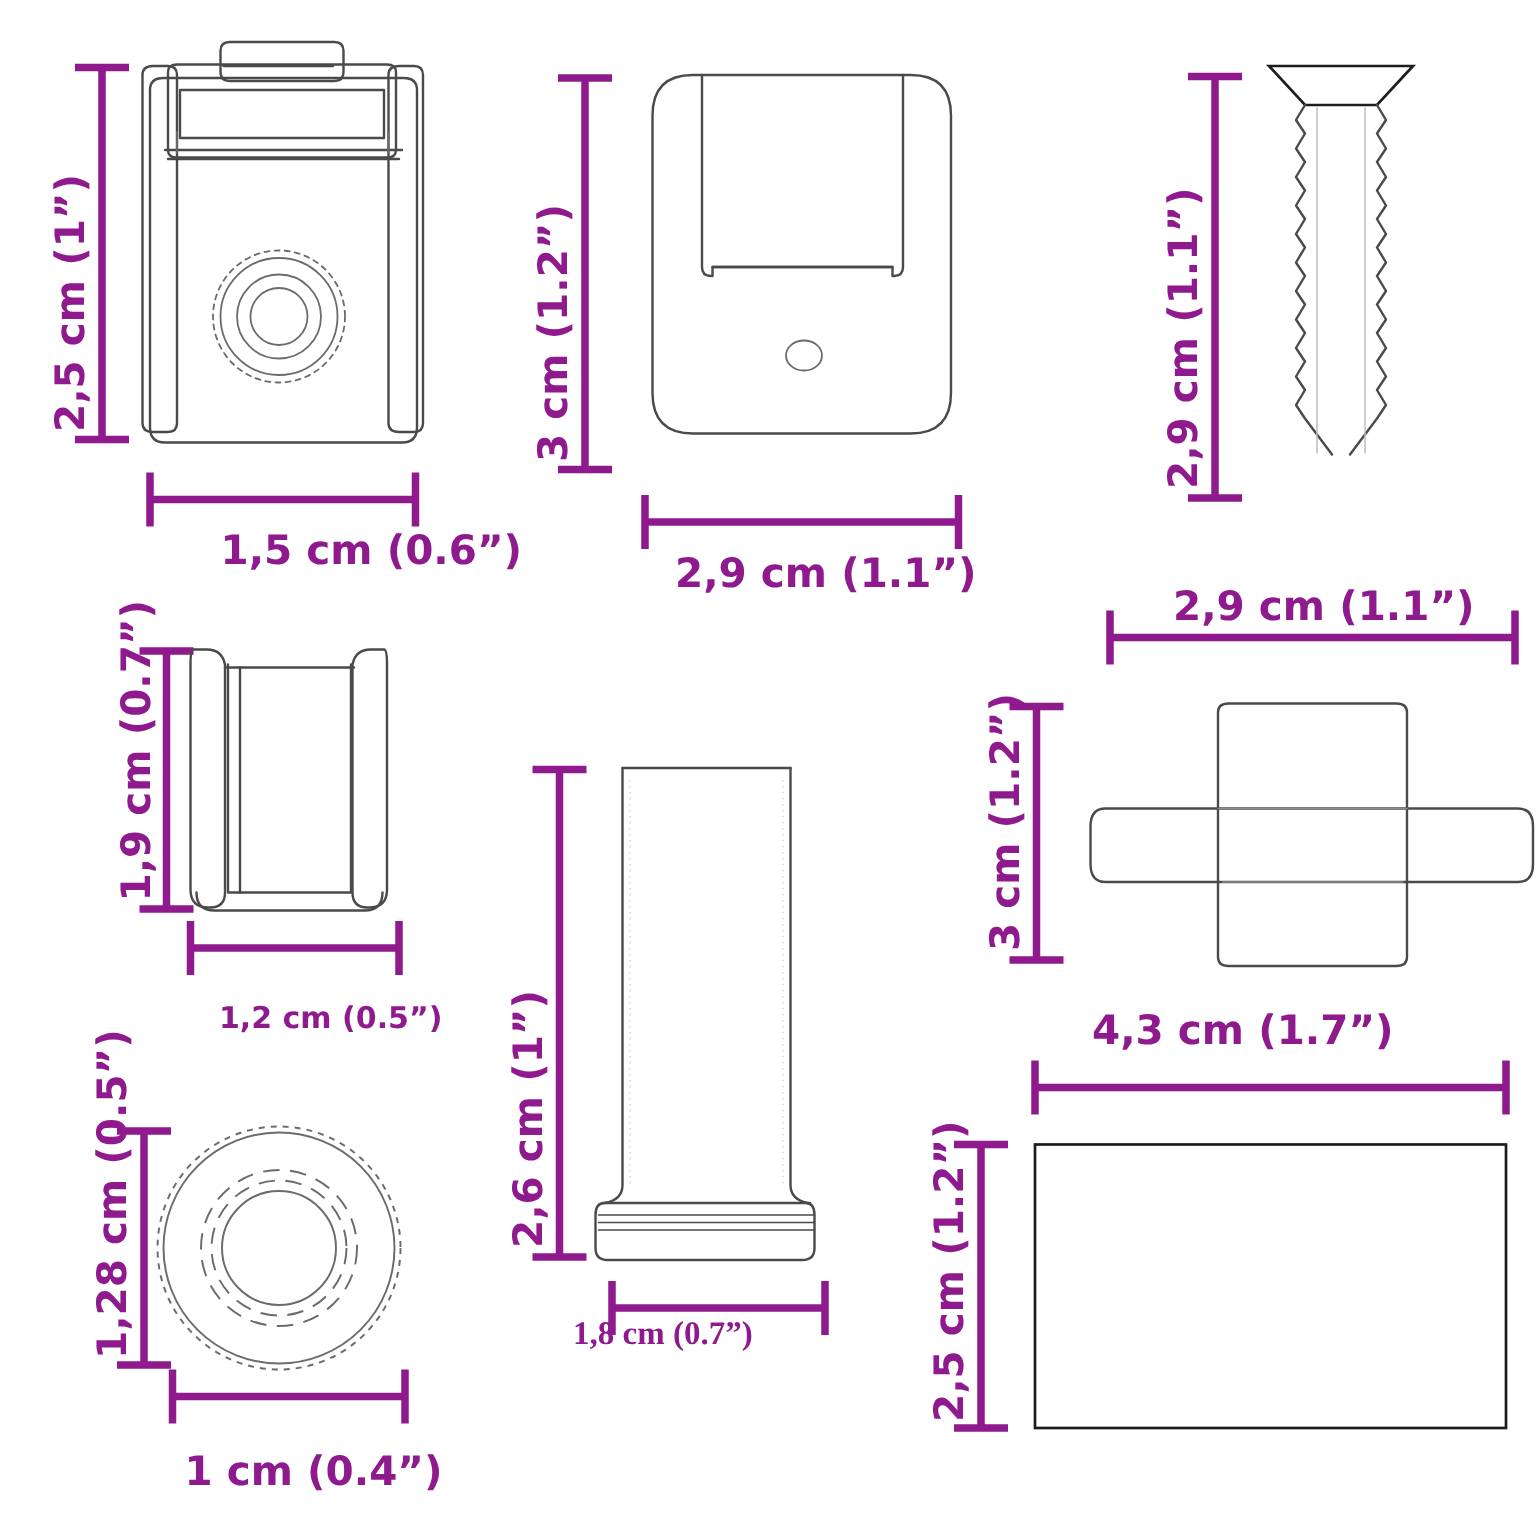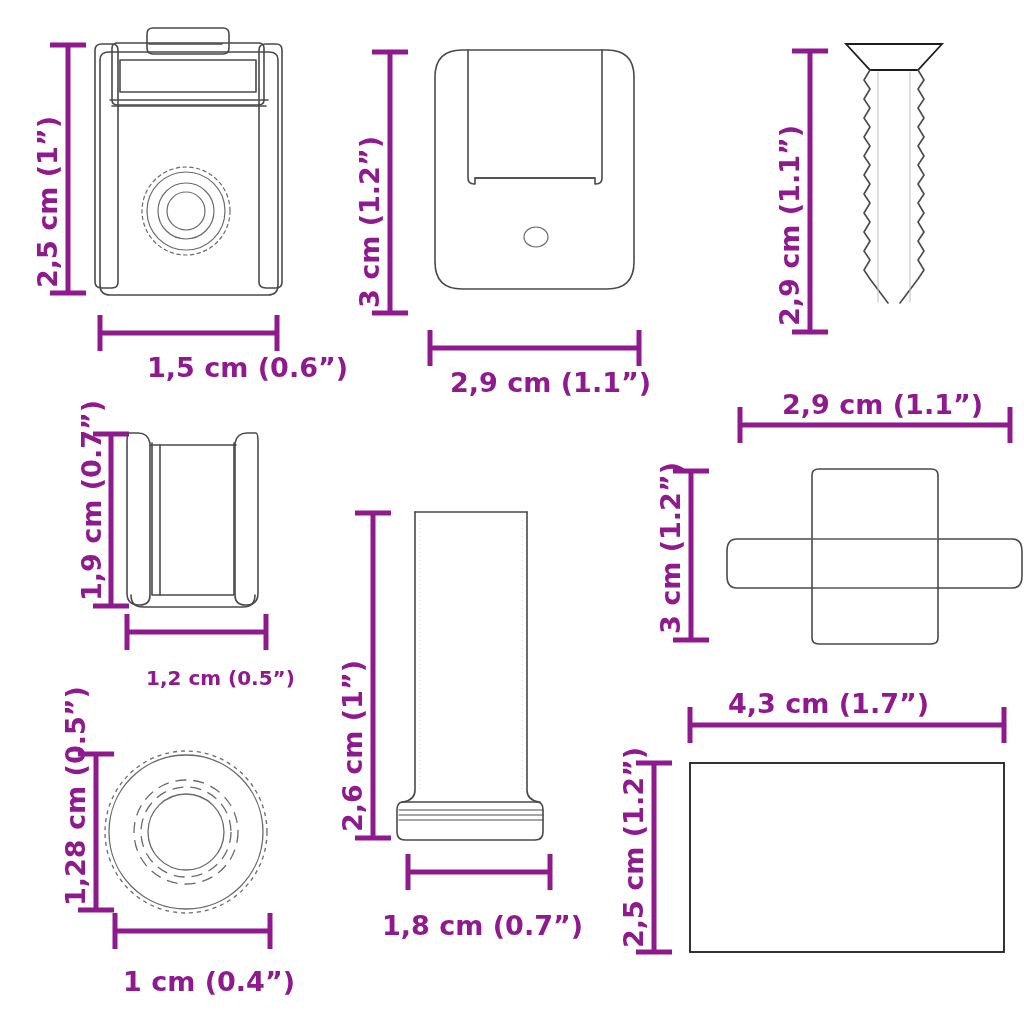--- a/index.html
+++ b/index.html
@@ -215,21 +215,21 @@
         <path d="M79,330 l144,0" stroke-width="1"></path>
       </g>
 
       <g stroke="#d8d8d8" stroke-width="1" fill="none">
         <path d="M100,30 l0,270" stroke-dasharray="1 3"></path>
         <path d="M202,30 l0,270" stroke-dasharray="1 3"></path>
       </g>
     </svg>
 
     <div class="dimlabel vert" style="left:19px;top:342px;font-size:27px;">2,6 cm (1”)</div>
-    <div class="dimlabel" style="left:62px;top:422px;font-size:27px;">1,8 cm (0.7”)</div>
+    <div class="dimlabel" style="left:62px;top:388px;font-size:22px;font-family:Liberation Serif, serif;">1,8 cm (0.7”)</div>
   </div>
 
   <div class="panel" style="left:620px;top:385px;width:404px;height:280px;">
 
     <svg width="404" height="280" style="position:absolute;left:0;top:0;">
 
       <line class="dimline" x1="120" y1="40" x2="390" y2="40"></line>
       <line class="dimtick" x1="120" y1="22" x2="120" y2="58"></line>
       <line class="dimtick" x1="390" y1="22" x2="390" y2="58"></line>
 
@@ -296,16 +296,16 @@
       <line class="dimtick" x1="56" y1="282" x2="92" y2="282"></line>
     </svg>
 
     <svg width="444" height="340" style="position:absolute;left:0;top:0;">
       <g class="partdark">
         <rect x="110" y="93" width="314" height="189" fill="none"></rect>
       </g>
     </svg>
 
     <div class="dimlabel vert" style="left:40px;top:278px;font-size:27px;">2,5 cm (1.2”)</div>
-    <div class="dimlabel" style="left:148px;top:20px;font-size:27px;">4,3 cm (1.7”)</div>
+    <div class="dimlabel" style="left:148px;top:4px;font-size:27px;">4,3 cm (1.7”)</div>
   </div>
 
 </div>
 
 </body></html>

